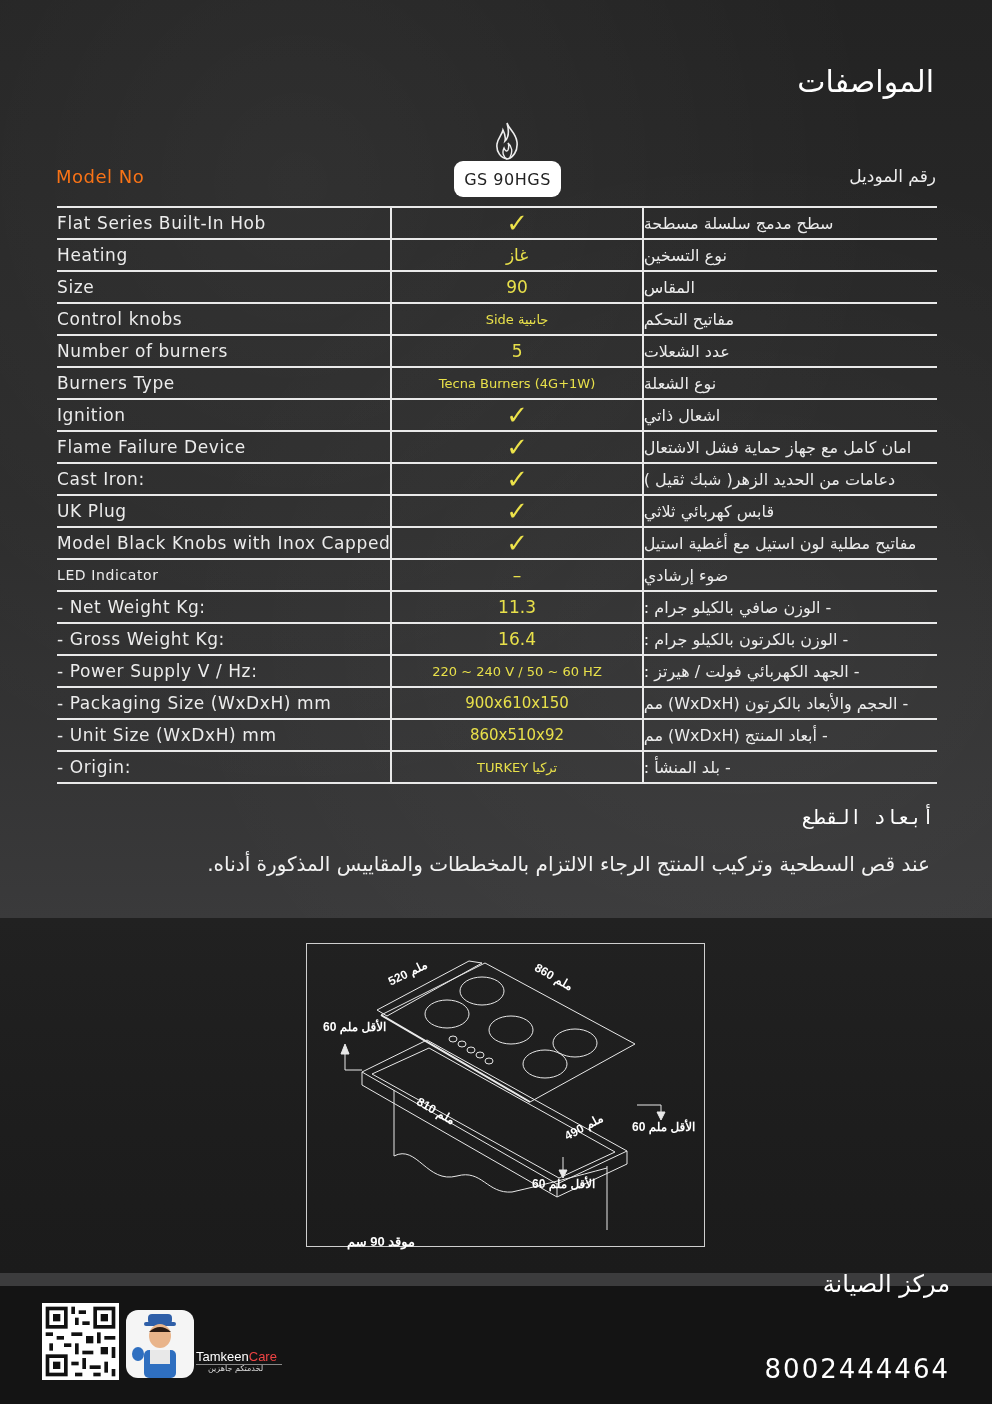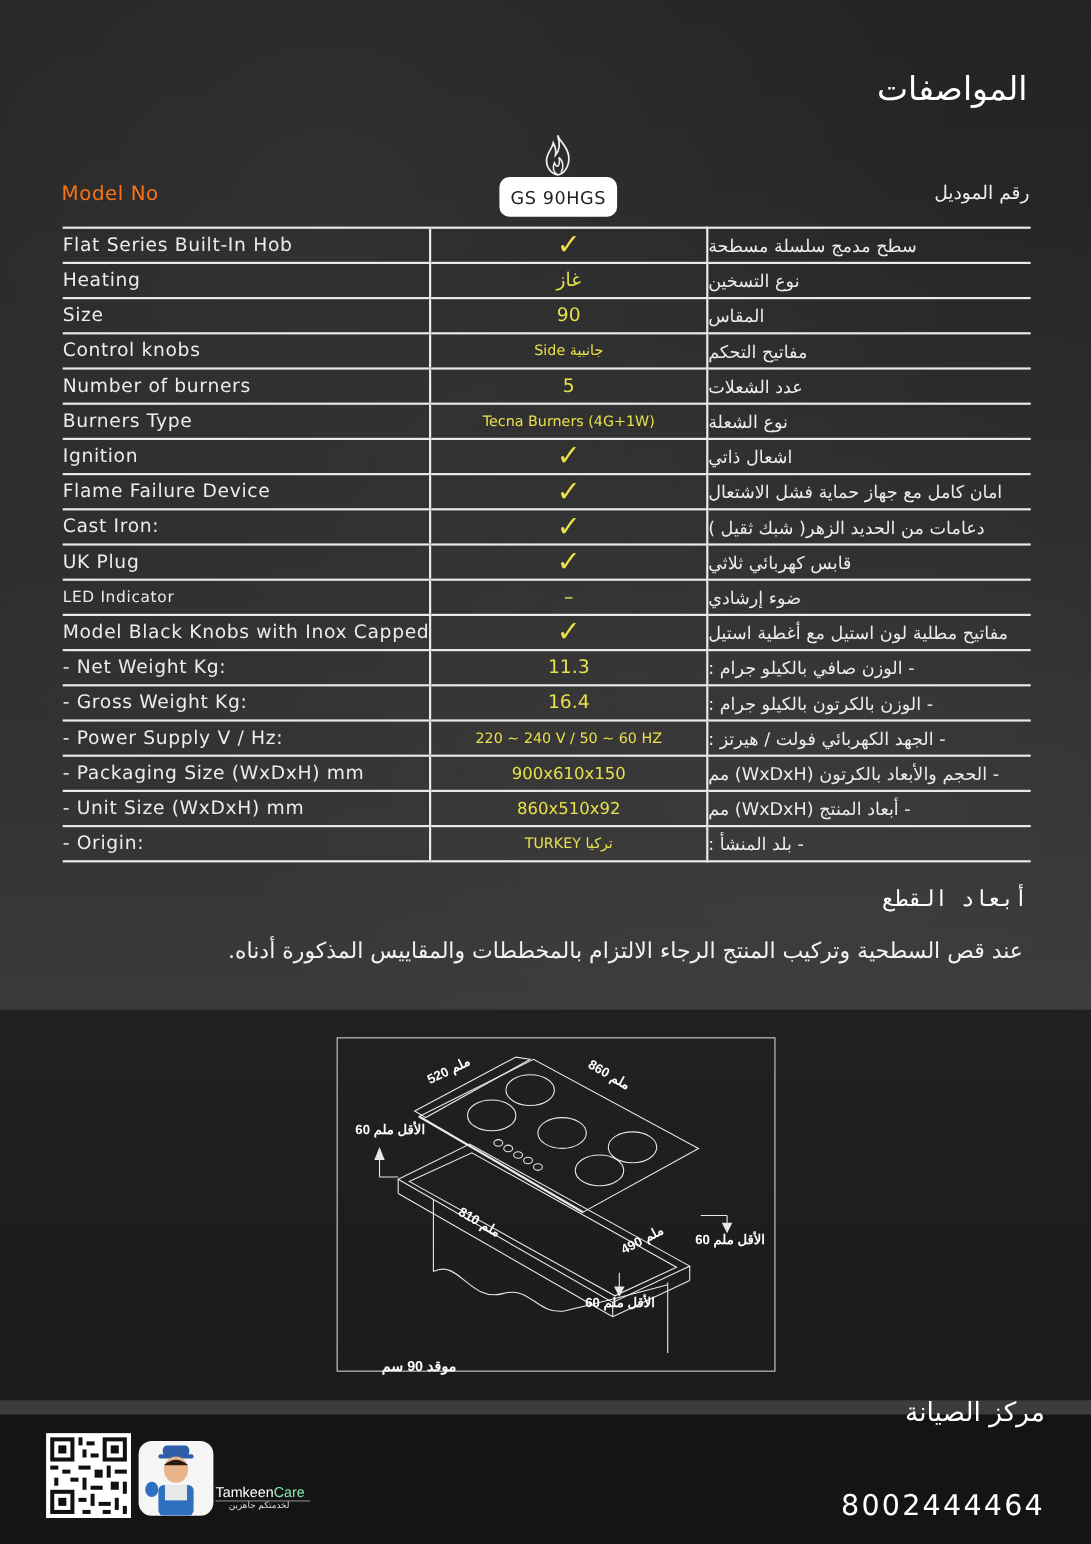--- a/index.html
+++ b/index.html
@@ -33,21 +33,21 @@
   .cut-title{position:absolute;right:58px;top:805px;font-size:20px;color:#fff;direction:rtl;font-family:Liberation Mono, monospace;}
   .cut-desc{position:absolute;right:62px;top:852px;font-size:20px;color:#f2f2f2;direction:rtl;white-space:nowrap;}
 
   .diagram{position:absolute;left:306px;top:943px;width:399px;height:304px;border:1.5px solid #cfcfcf;box-sizing:border-box;}
   .diagram svg{position:absolute;left:0;top:0;}
   .dlabel{position:absolute;color:#fff;font-size:12px;font-weight:bold;white-space:nowrap;font-family:"Liberation Sans",sans-serif;}
 
   .qr{position:absolute;left:42px;top:1303px;width:77px;height:77px;background:#fff;}
   .mascot{position:absolute;left:126px;top:1310px;width:68px;height:68px;background:#f5f5f5;border-radius:12px;overflow:hidden;}
   .brand{position:absolute;left:196px;top:1349px;font-size:13px;color:#fff;font-family:"Liberation Sans",sans-serif;}
-  .brand .care{color:#86efac;}
+  .brand .care{color:#ef4444;}
   .brand-line{position:absolute;left:196px;top:1364px;width:86px;height:1px;background:#888;}
   .brand-ar{position:absolute;left:208px;top:1364px;font-size:8px;color:#ddd;direction:rtl;}
   .svc-title{position:absolute;right:42px;top:1270px;font-size:24px;color:#fff;direction:rtl;letter-spacing:2px;}
   .svc-phone{position:absolute;right:42px;top:1354px;font-size:26px;color:#fff;letter-spacing:2px;margin-left:16px;}
 </style>
 </head>
 <body>
 
 <div class="bg-top"></div>
 <div class="bg-mid"></div>
@@ -111,28 +111,28 @@
         <td class="c-en">Cast Iron:</td>
         <td class="c-val"><span class="check">✓</span></td>
         <td class="c-ar">دعامات من الحديد الزهر( شبك ثقيل )</td>
       </tr>
       <tr class="spec-row">
         <td class="c-en">UK Plug</td>
         <td class="c-val"><span class="check">✓</span></td>
         <td class="c-ar">قابس كهربائي ثلاثي</td>
       </tr>
       <tr class="spec-row">
+        <td class="c-en">Model Black Knobs with Inox Capped</td>
+        <td class="c-val"><span class="check">✓</span></td>
+        <td class="c-ar">مفاتيح مطلية لون استيل مع  أغطية استيل</td>
+      </tr>
+      <tr class="spec-row">
         <td class="c-en en-small">LED Indicator</td>
         <td class="c-val">–</td>
         <td class="c-ar">ضوء إرشادي</td>
-      </tr>
-      <tr class="spec-row">
-        <td class="c-en">Model Black Knobs with Inox Capped</td>
-        <td class="c-val"><span class="check">✓</span></td>
-        <td class="c-ar">مفاتيح مطلية لون استيل مع  أغطية استيل</td>
       </tr>
       <tr class="spec-row">
         <td class="c-en">- Net Weight Kg:</td>
         <td class="c-val">11.3</td>
         <td class="c-ar">- الوزن صافي بالكيلو جرام :</td>
       </tr>
       <tr class="spec-row">
         <td class="c-en">- Gross Weight Kg:</td>
         <td class="c-val">16.4</td>
         <td class="c-ar">- الوزن بالكرتون بالكيلو جرام  :</td>

